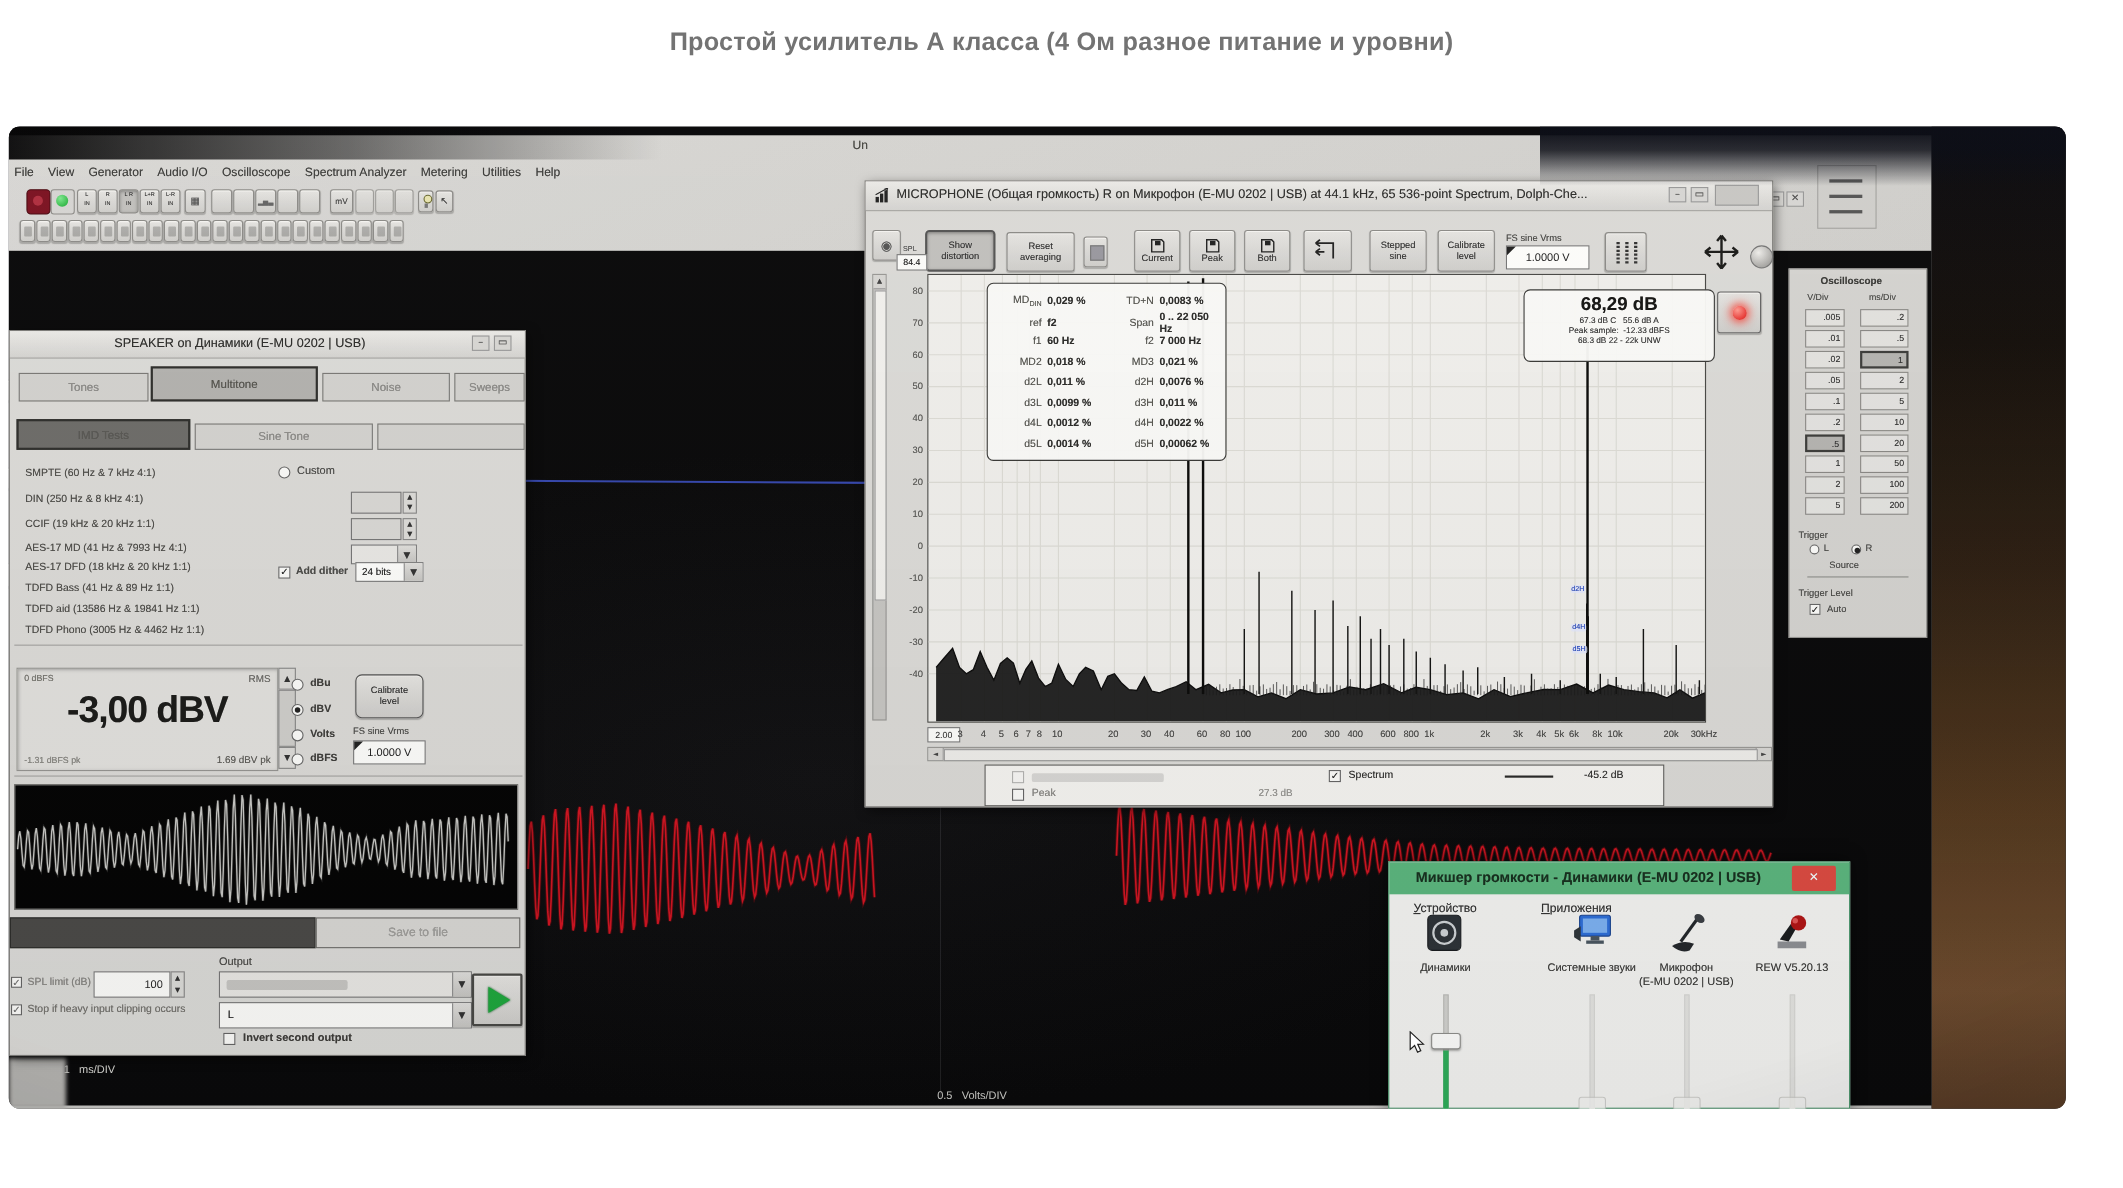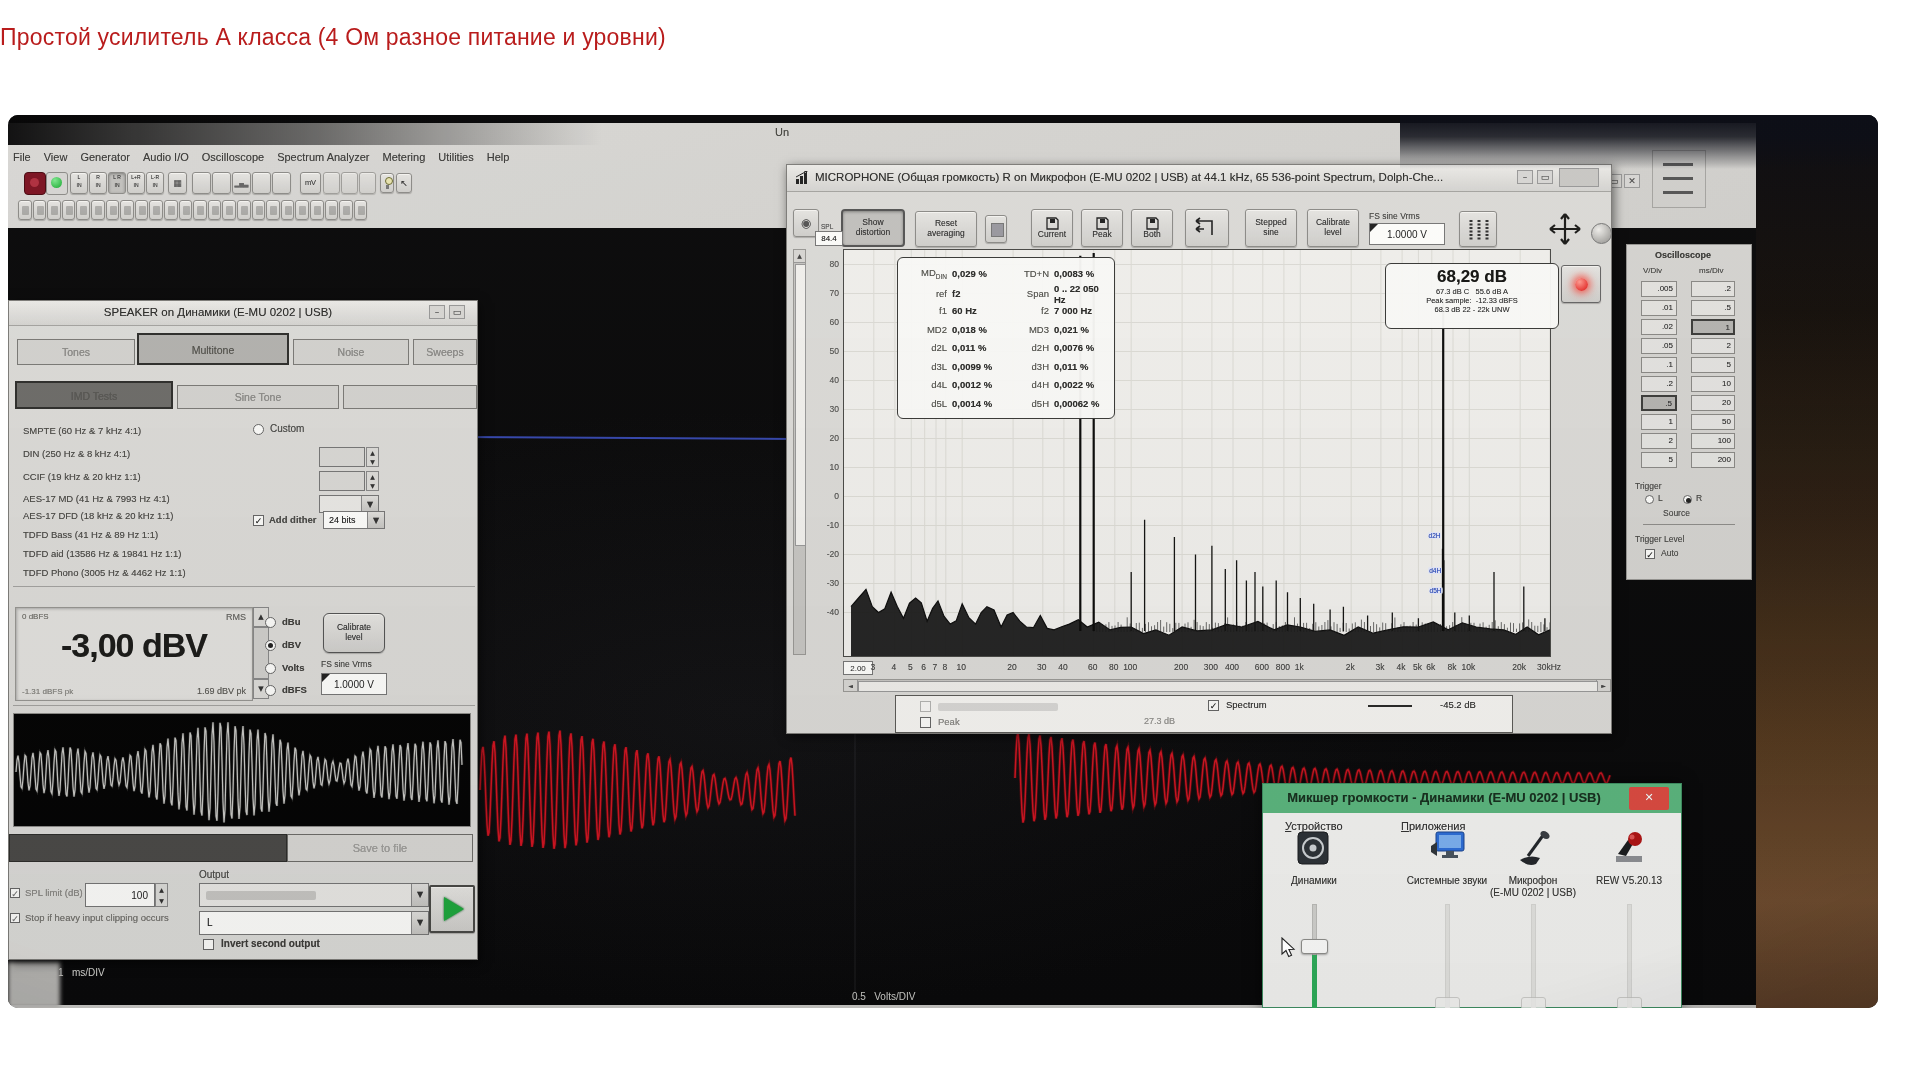--- a/index.html
+++ b/index.html
@@ -1,20 +1,20 @@
 <!DOCTYPE html>
 <html><head>
 <meta charset="utf-8">
 <style>
   html,body{margin:0;padding:0;background:#fff;}
   .page{position:relative;width:1930px;height:1080px;background:#fff;overflow:hidden;
         font-family:"Liberation Sans","DejaVu Sans",sans-serif;}
   .abs{position:absolute;}
-  .heading{position:absolute;top:24px;left:0;width:1930px;
-           font-size:23px;font-weight:normal;color:#b91c1c;letter-spacing:.2px;}
+  .heading{position:absolute;top:24px;left:0;width:1930px;text-align:center;
+           font-size:23px;font-weight:bold;color:#737373;letter-spacing:.2px;}
   .photo{position:absolute;left:8px;top:115px;width:1870px;height:893px;background:#08080a;
          border-radius:10px;overflow:hidden;text-shadow:0 0 .6px rgba(55,55,55,.5);}
   .photo::after{content:'';position:absolute;inset:0;z-index:40;pointer-events:none;border-radius:10px;
      background:radial-gradient(135% 125% at 45% 42%, rgba(0,0,0,0) 52%, rgba(0,0,0,.30) 100%),
                 linear-gradient(rgba(255,240,215,.02),rgba(0,0,0,.06));}
   .screen{position:absolute;left:0;top:8px;width:1748px;height:885px;z-index:1;
           background:linear-gradient(160deg,#d9d8d5 0%,#cfcecb 55%,#c2c1be 100%);}
   .brown{position:absolute;left:1748px;top:0;width:122px;height:893px;z-index:2;
          background:linear-gradient(180deg,#0b0b10 0%,#15100c 22%,#2e2013 45%,#54391f 70%,#6e4c2f 88%,#5a3d27 100%);}
   .wedge-tr{position:absolute;left:1392px;top:0;width:478px;height:54px;z-index:7;pointer-events:none;

